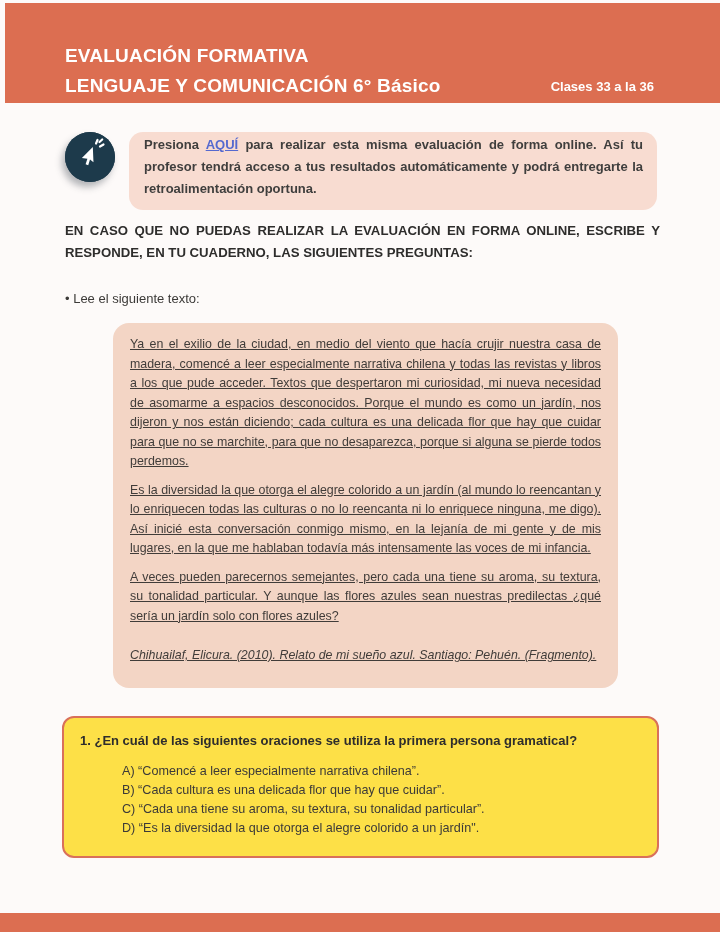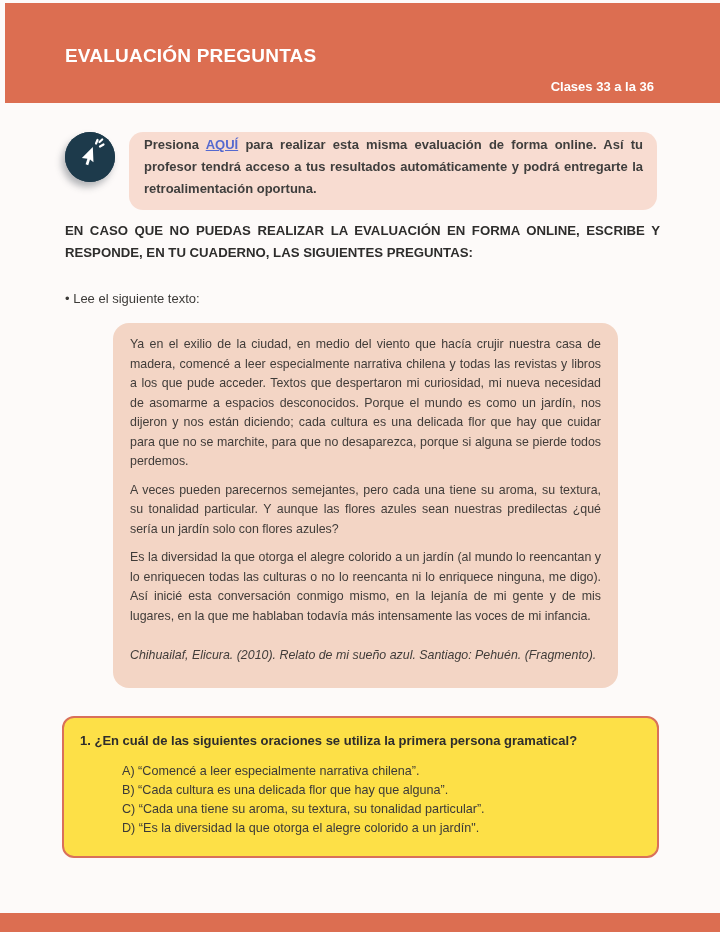--- a/index.html
+++ b/index.html
@@ -40,21 +40,21 @@
     margin:10px 60px 0 65px;
     font-weight:bold;font-size:13.2px;line-height:22px;color:#2e2d2c;
     text-align:justify;
   }
   .bullet-line{margin:27px 0 0 65px;font-size:13px;color:#3c3a38;}
   
   .reading-box{
     margin:17px 0 0 113px;width:471px;
     background:#f3d5c5;border-radius:16px;
     padding:12px 17px 12px 17px;
-    font-size:12.4px;line-height:19.5px;color:#403c39;
+    font-size:12.4px;line-height:19.5px;color:#403c39;text-decoration:underline;
   }
   .reading-box p{margin:0 0 9px 0;text-align:justify;}
   .reading-box p:last-of-type{margin-bottom:10px;margin-top:20px;}
   .citation{font-style:italic;margin:0;text-align:left;}
   
   .question-box{
     margin:28px 0 0 62px;width:561px;
     background:#fde047;border:2px solid #d9705a;border-radius:12px;
     padding:15px 16px 18px 16px;
   }
@@ -63,21 +63,22 @@
   
   .footer-bar{position:absolute;left:0;right:0;bottom:0;height:19px;background:#dc6e51;}
 </style>
 </head>
 <body>
 
 <div class="page">
 
   <div class="header">
     <div class="header-title">
-      <div>EVALUACIÓN PREGUNTAS</div>
+      <div>EVALUACIÓN FORMATIVA</div>
+      <div>LENGUAJE Y COMUNICACIÓN 6° Básico</div>
     </div>
     <div class="header-badge">Clases 33 a la 36</div>
   </div>
 
   <div class="callout-row">
     <div class="click-badge">
       <svg width="50" height="50" viewBox="-25 -25 50 50" aria-hidden="true">
         <circle cx="0" cy="0" r="25" fill="#1d3a4b"></circle>
         <path d="M0 0 L0 15.5 L4.3 12 L7 17.2 L9.5 16 L6.8 10.8 L11.2 10.3 Z" transform="rotate(45) translate(-5,-9)" fill="#ffffff"></path>
         <g stroke="#ffffff" stroke-width="2.2" stroke-linecap="round">
@@ -92,30 +93,30 @@
       <span>para realizar esta misma evaluación de forma online. Así tu profesor tendrá acceso a tus resultados automáticamente y podrá entregarte la retroalimentación oportuna.</span>
     </div>
   </div>
 
   <div class="instruction">EN CASO QUE NO PUEDAS REALIZAR LA EVALUACIÓN EN FORMA ONLINE, ESCRIBE Y RESPONDE, EN TU CUADERNO, LAS SIGUIENTES PREGUNTAS:</div>
 
   <div class="bullet-line">• Lee el siguiente texto:</div>
 
   <div class="reading-box">
     <p>Ya en el exilio de la ciudad, en medio del viento que hacía crujir nuestra casa de madera, comencé a leer especialmente narrativa chilena y todas las revistas y libros a los que pude acceder. Textos que despertaron mi curiosidad, mi nueva necesidad de asomarme a espacios desconocidos. Porque el mundo es como un jardín, nos dijeron y nos están diciendo; cada cultura es una delicada flor que hay que cuidar para que no se marchite, para que no desaparezca, porque si alguna se pierde todos perdemos.</p>
+    <p>Es la diversidad la que otorga el alegre colorido a un jardín (al mundo lo reencantan y lo enriquecen todas las culturas o no lo reencanta ni lo enriquece ninguna, me digo). Así inicié esta conversación conmigo mismo, en la lejanía de mi gente y de mis lugares, en la que me hablaban todavía más intensamente las voces de mi infancia.</p>
     <p>A veces pueden parecernos semejantes, pero cada una tiene su aroma, su textura, su tonalidad particular. Y aunque las flores azules sean nuestras predilectas ¿qué sería un jardín solo con flores azules?</p>
-    <p>Es la diversidad la que otorga el alegre colorido a un jardín (al mundo lo reencantan y lo enriquecen todas las culturas o no lo reencanta ni lo enriquece ninguna, me digo). Así inicié esta conversación conmigo mismo, en la lejanía de mi gente y de mis lugares, en la que me hablaban todavía más intensamente las voces de mi infancia.</p>
     <p class="citation">Chihuailaf, Elicura. (2010). Relato de mi sueño azul. Santiago: Pehuén. (Fragmento).</p>
   </div>
 
   <div class="question-box">
     <p class="question-prompt">1. ¿En cuál de las siguientes oraciones se utiliza la primera persona gramatical?</p>
     <div class="question-options">
       <div>A) “Comencé a leer especialmente narrativa chilena”.</div>
-      <div>B) “Cada cultura es una delicada flor que hay que alguna”.</div>
+      <div>B) “Cada cultura es una delicada flor que hay que cuidar”.</div>
       <div>C) “Cada una tiene su aroma, su textura, su tonalidad particular”.</div>
       <div>D) “Es la diversidad la que otorga el alegre colorido a un jardín".</div>
     </div>
   </div>
 
   <div class="footer-bar"></div>
 
 </div>
 
 </body></html>

